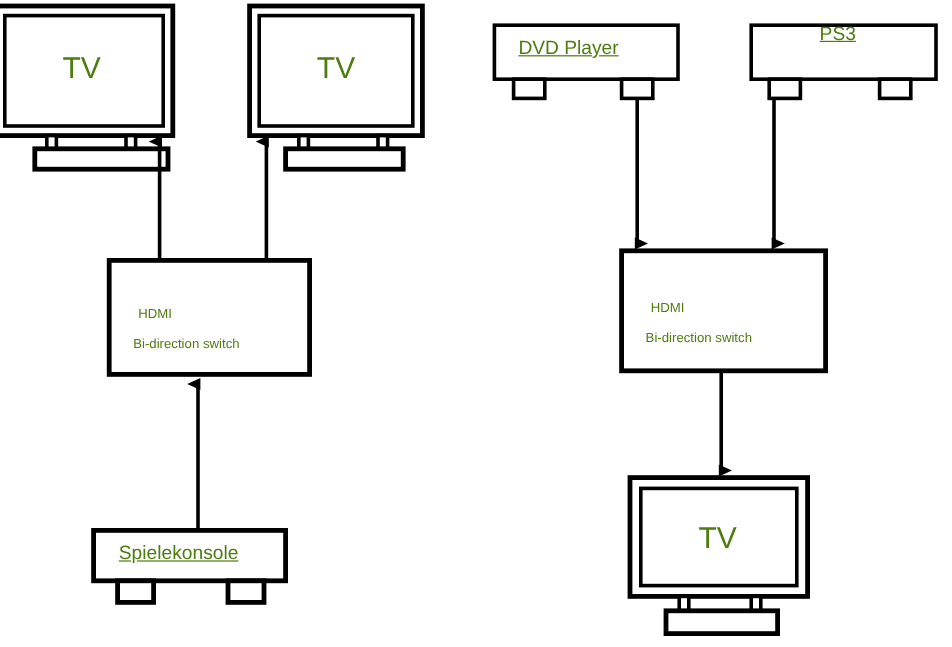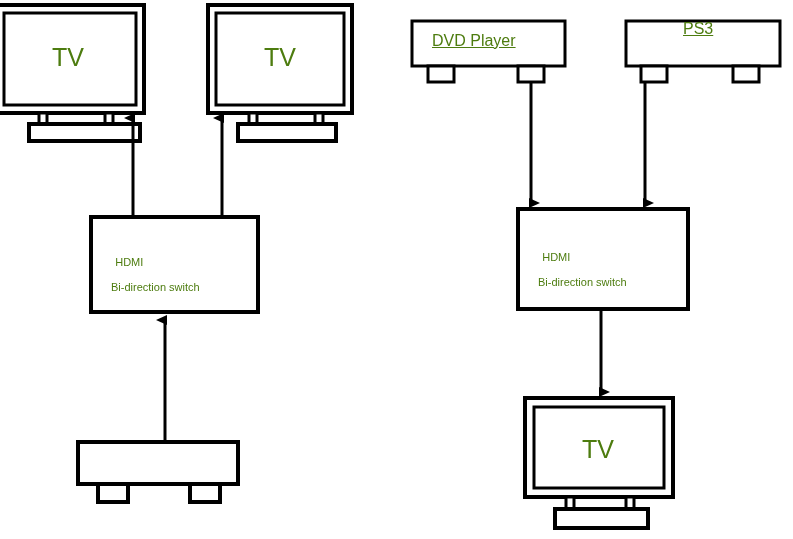--- a/index.html
+++ b/index.html
@@ -129,20 +129,21 @@
 
   <div class="lbl lbl-tv" style="left:52px; top:43px;">TV</div>
 
   <div class="lbl lbl-tv" style="left:264px; top:43px;">TV</div>
 
   <div class="lbl lbl-switch" style="left:103px; top:243px;">
     <span class="line1">HDMI</span>
     <span class="line2">Bi-direction switch</span>
   </div>
 
+  <div class="lbl lbl-device" style="left:99px; top:453px;">Spielekonsole</div>
 
   <div class="lbl lbl-device" style="left:432px; top:32px;">DVD Player</div>
 
   <div class="lbl lbl-device" style="left:683px; top:20px;">PS3</div>
 
   <div class="lbl lbl-switch" style="left:530px; top:238px;">
     <span class="line1">HDMI</span>
     <span class="line2">Bi-direction switch</span>
   </div>
 

